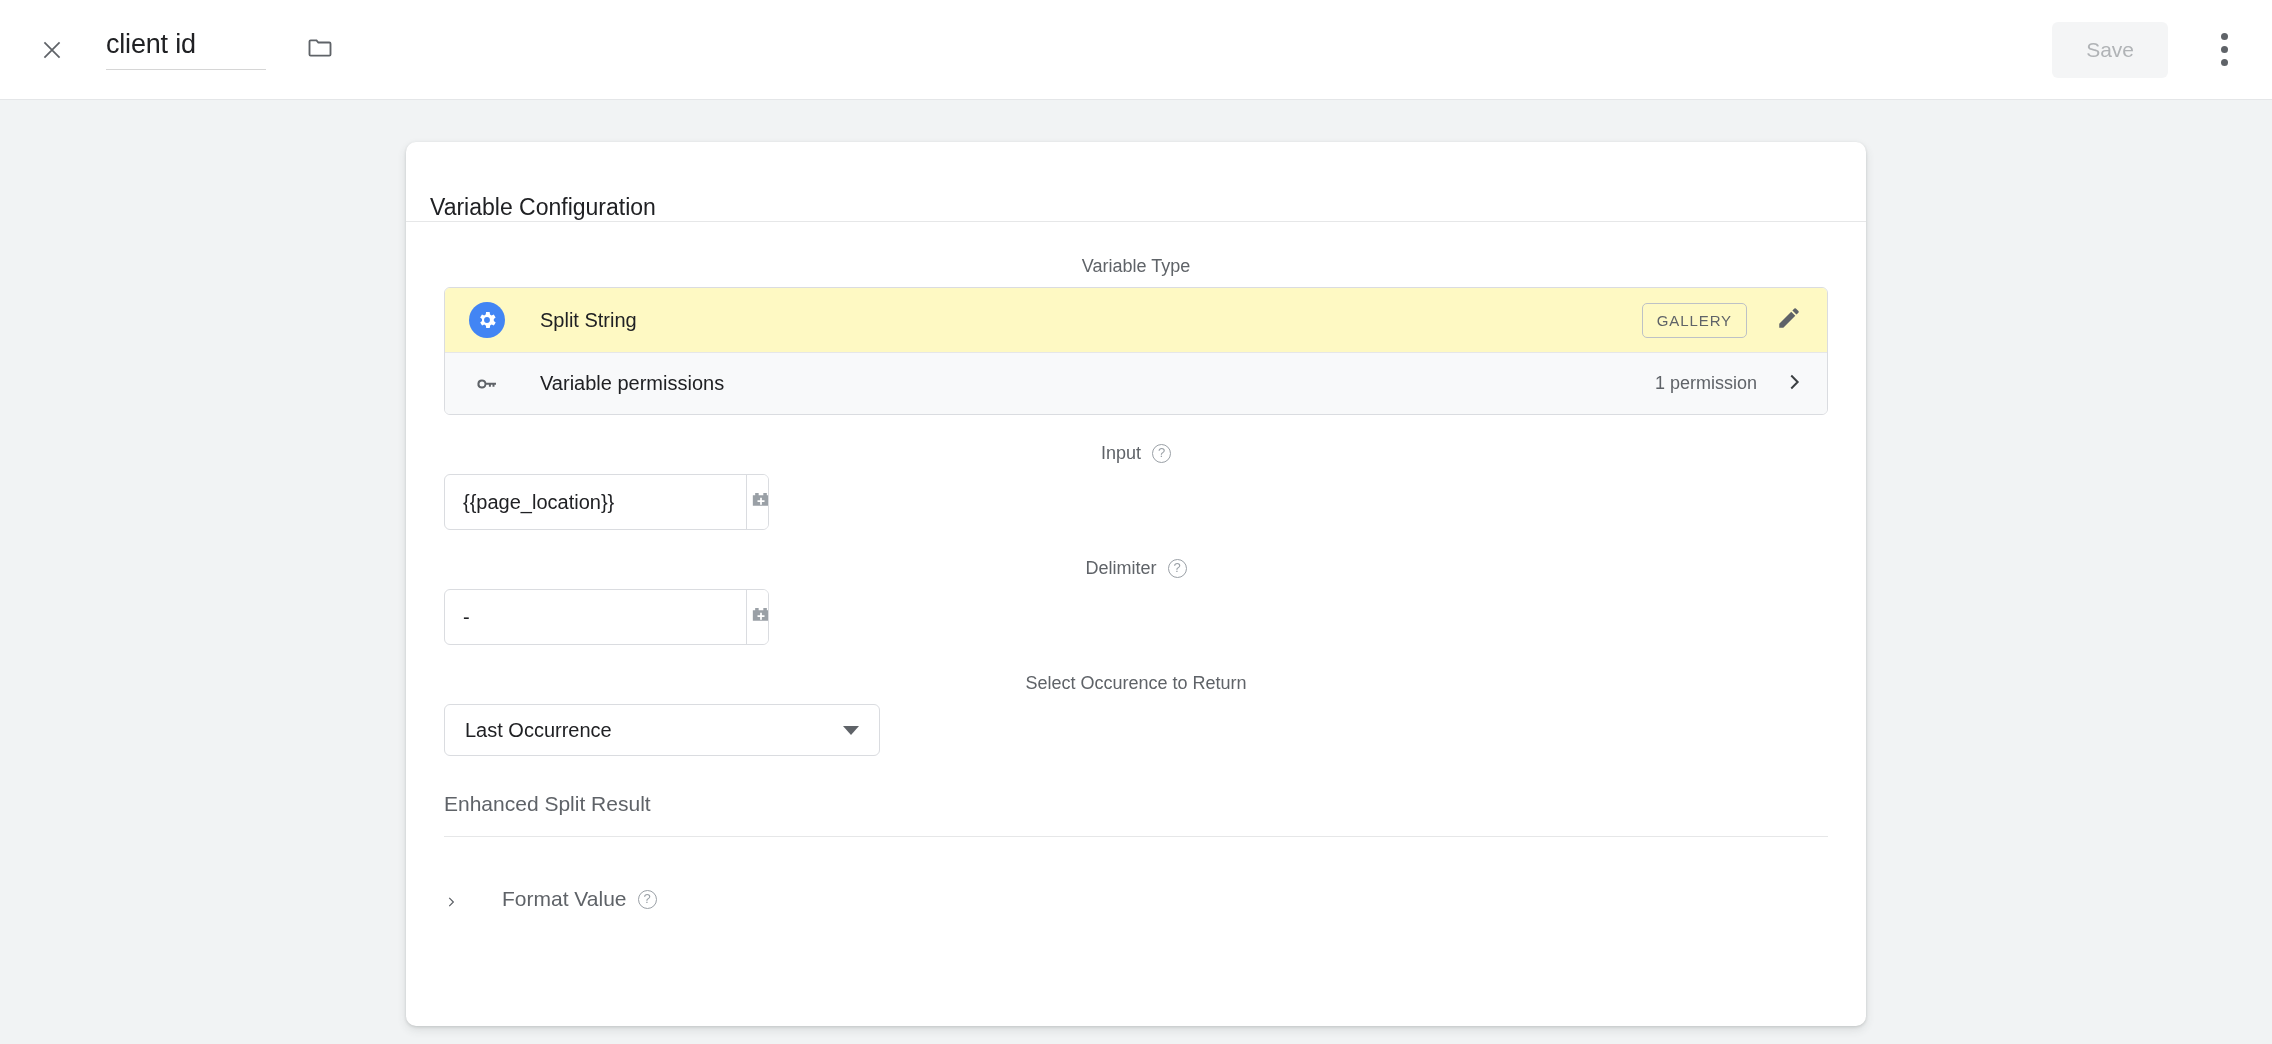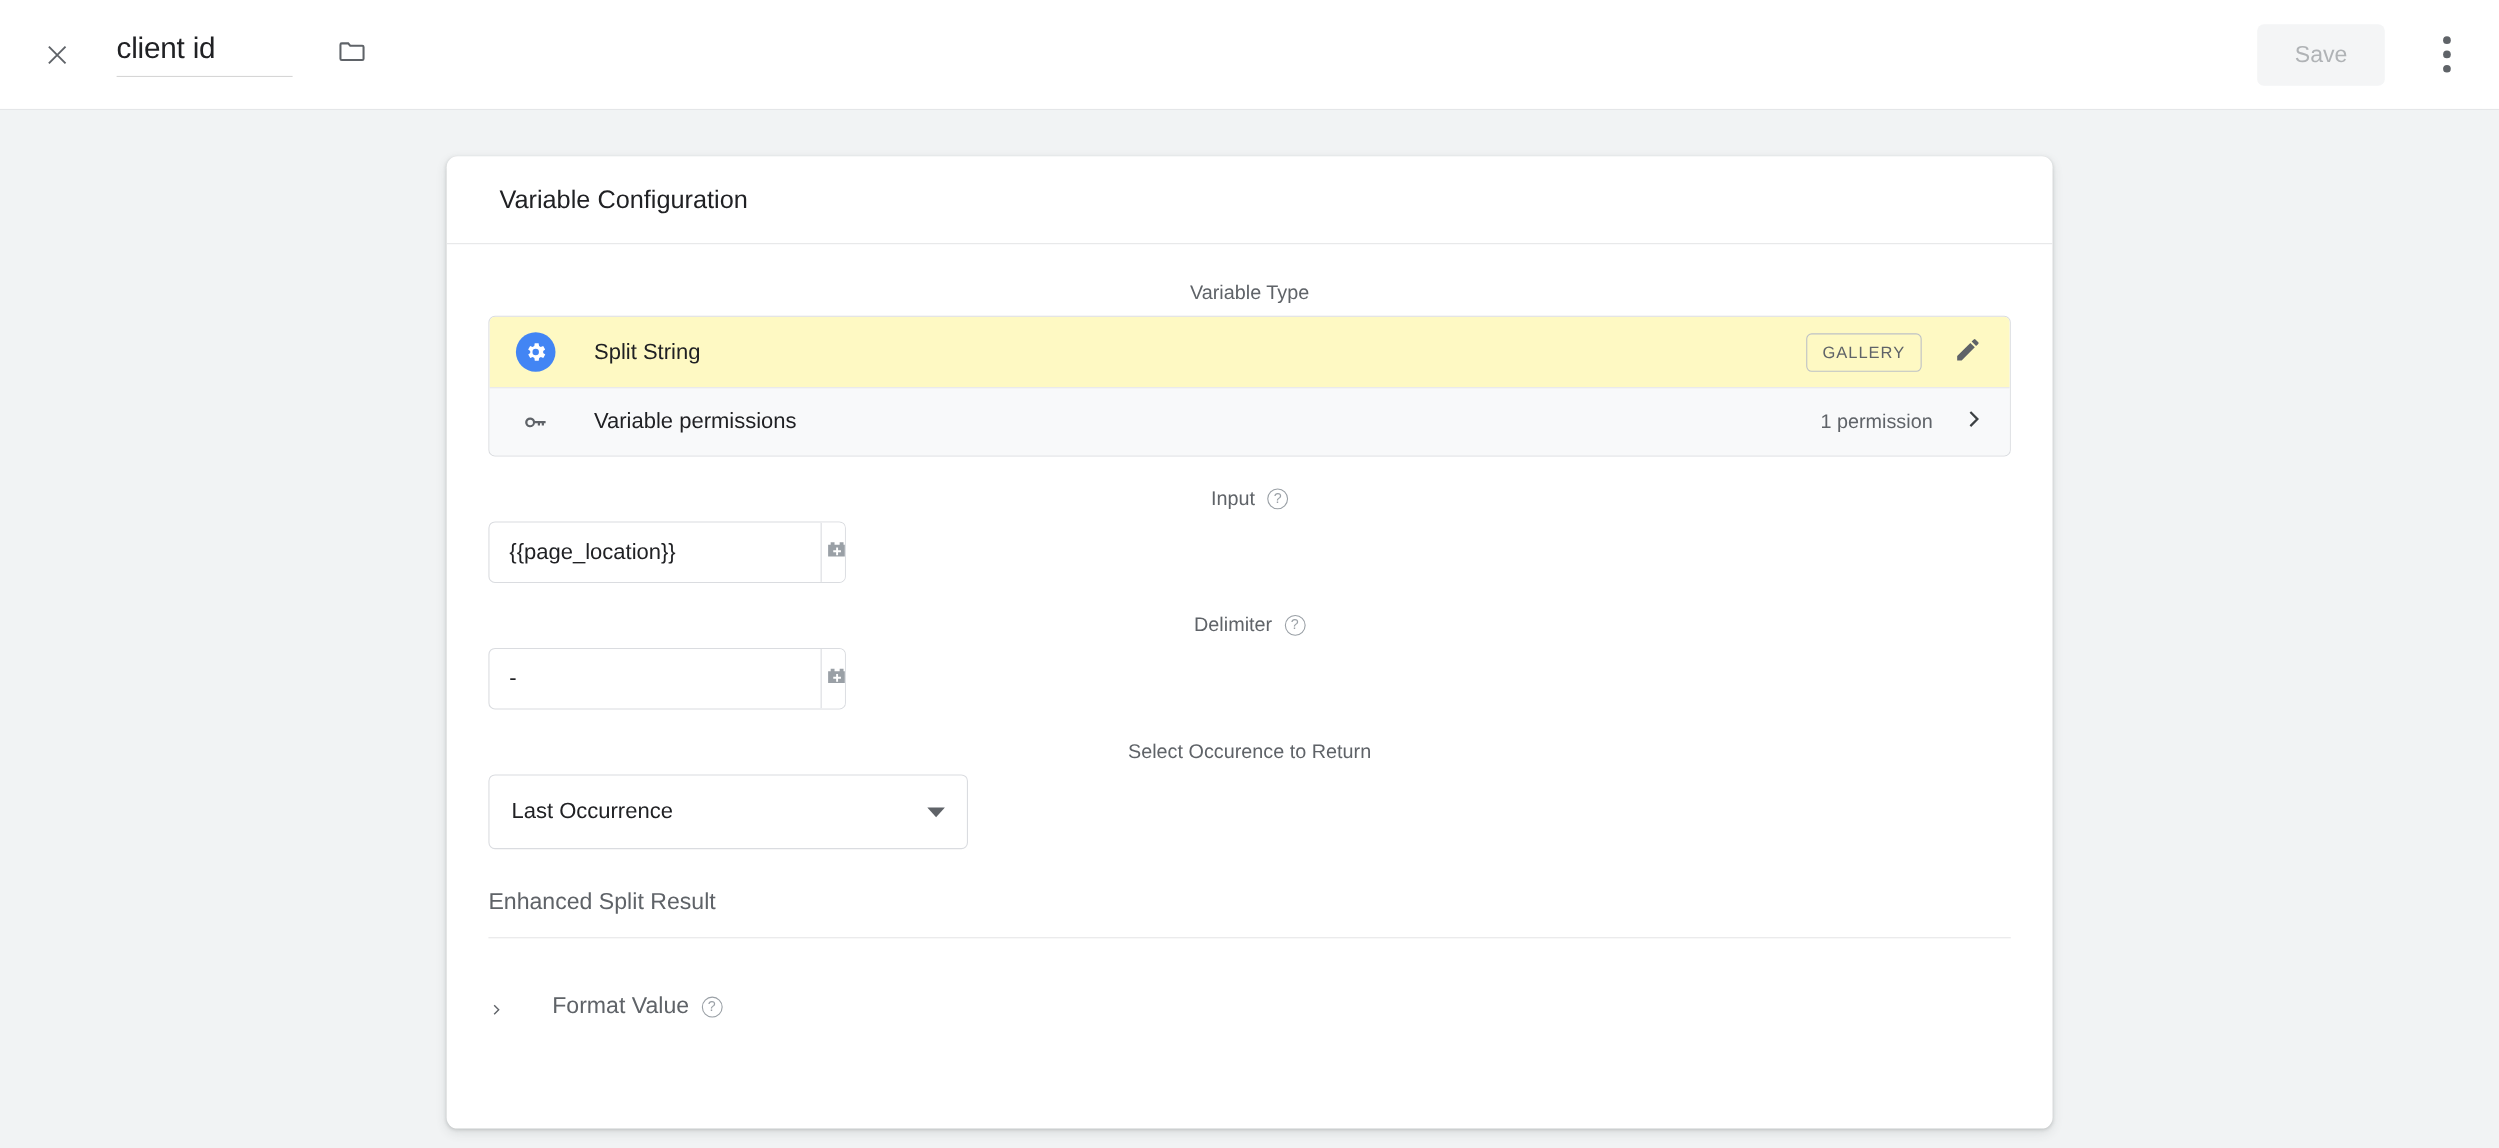--- a/index.html
+++ b/index.html
@@ -79,22 +79,22 @@
     position: absolute;
     left: 406px; top: 142px;
     width: 1460px; height: 884px;
     background: #ffffff;
     border-radius: 10px;
     box-shadow: 0 1px 3px rgba(60,64,67,0.18), 0 4px 10px rgba(60,64,67,0.12);
     overflow: hidden;
   }
   .card-header {
     height: 80px;
-    display: flex; align-items: center;
-    padding-left: 48px;
+    display: flex; align-items: flex-end;
+    padding-left: 24px;
     border-bottom: 1px solid #e6e7e8;
   }
   .card-header h1 {
     font-size: 23px; font-weight: 400; color: #202124;
   }
   .card-body { padding: 34px 38px 0 38px; }
 
   .field-label {
     font-size: 18px; color: #5f6368;
     display: flex; align-items: center; gap: 11px;
@@ -165,21 +165,21 @@
   .picker-btn {
     width: 64px; border-left: 1px solid #dadce0;
     display: flex; align-items: center; justify-content: center;
     cursor: pointer; background: #fff;
   }
 
   .section { margin-top: 28px; }
 
   
   .select-box {
-    width: 436px; height: 68px;
+    width: 436px; height: 52px;
     border: 1px solid #dadce0; border-radius: 6px;
     display: flex; align-items: center;
     padding: 12px 20px; cursor: pointer; background: #fff;
   }
   .select-value { font-size: 20px; color: #202124; }
   .caret {
     margin-left: auto;
     width: 0; height: 0;
     border-left: 8px solid transparent;
     border-right: 8px solid transparent;

